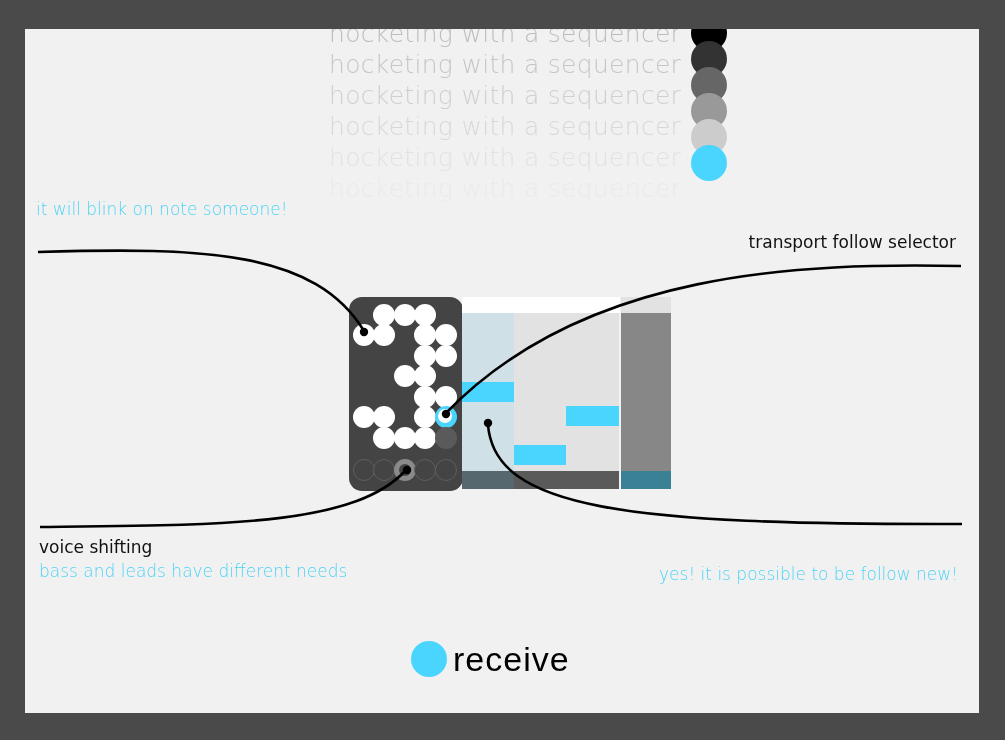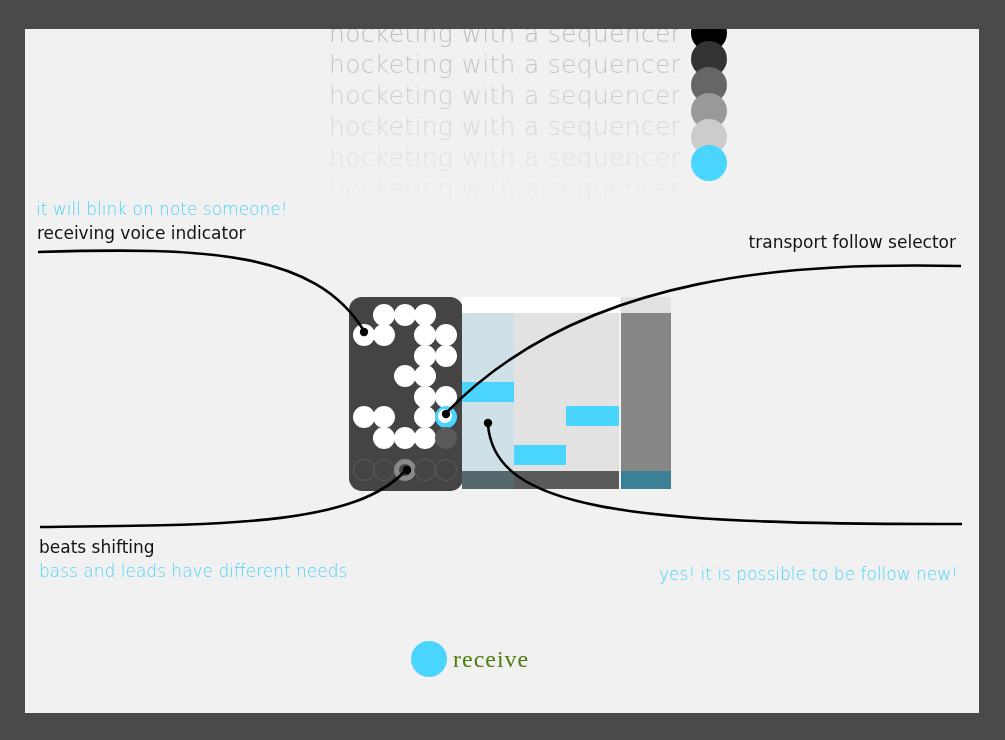--- a/index.html
+++ b/index.html
@@ -43,21 +43,21 @@
     .seq .foot { position: absolute; top: 174px; height: 18px; }
     .seq .cell { position: absolute; height: 20px; background: #4ad5fe; }
     .seq .rtop { position: absolute; left: 159px; top: 0; width: 50px; height: 16px; background: #e2e2e2; }
     .seq .rcol { position: absolute; left: 159px; top: 16px; width: 50px; height: 158px; background: #878787; }
     .seq .rfoot { position: absolute; left: 159px; top: 174px; width: 50px; height: 18px; background: #3b8196; }
 
     svg.wires { position: absolute; left: 0; top: 0; width: 954px; height: 684px; pointer-events: none; }
 
     .receive { position: absolute; left: 386px; top: 610px; display: flex; align-items: center; }
     .receive .led { width: 36px; height: 36px; border-radius: 50%; background: #4ad5fe; margin-right: 6px; }
-    .receive .txt { font-size: 24px; color: #4d7c0f; letter-spacing: 1px; font-family: Liberation Serif, serif; line-height: 40px; }
+    .receive .txt { font-size: 34px; color: #000000; letter-spacing: 1px; font-family: Liberation Sans, sans-serif; line-height: 40px; }
   </style>
 </head>
 <body>
 
 <div class="panel">
 
   <div id="titleStack">
       <div class="title-line" style="top: -10px; color: rgb(189, 189, 189);">hocketing with a sequencer</div>
       <div class="stack-dot" style="top: -14px; background: rgb(0, 0, 0);"></div>
       <div class="title-line" style="top: 21px; color: rgb(198, 198, 198);">hocketing with a sequencer</div>
@@ -66,25 +66,24 @@
       <div class="stack-dot" style="top: 38px; background: rgb(102, 102, 102);"></div>
       <div class="title-line" style="top: 83px; color: rgb(216, 216, 216);">hocketing with a sequencer</div>
       <div class="stack-dot" style="top: 64px; background: rgb(153, 153, 153);"></div>
       <div class="title-line" style="top: 114px; color: rgb(226, 226, 226);">hocketing with a sequencer</div>
       <div class="stack-dot" style="top: 90px; background: rgb(204, 204, 204);"></div>
       <div class="title-line" style="top: 145px; color: rgb(234, 234, 234);">hocketing with a sequencer</div>
       <div class="stack-dot" style="top: 116px; background: rgb(74, 213, 254);"></div>
     </div>
 
   <div class="note hint" style="left:11px; top:170px;">it will blink on note someone!</div>
-  <div class="note label" style="left:12px; top:194px;">receiving voice indicator</div>
 
   <div class="note label right" style="right:23px; top:203px;">transport follow selector</div>
 
-  <div class="note label" style="left:14px; top:508px;">beats shifting</div>
+  <div class="note label" style="left:14px; top:508px;">voice shifting</div>
   <div class="note hint" style="left:14px; top:532px;">bass and leads have different needs</div>
 
   <div class="note hint right" style="right:21px; top:535px;">yes! it is possible to be follow new!</div>
 
   <div class="device" id="device">
       <div class="gdot" style="left: 24px; top: 7px;"></div>
       <div class="gdot" style="left: 45px; top: 7px;"></div>
       <div class="gdot" style="left: 65px; top: 7px;"></div>
       <div class="gdot" style="left: 4px; top: 27px;"></div>
       <div class="gdot" style="left: 24px; top: 27px;"></div>

